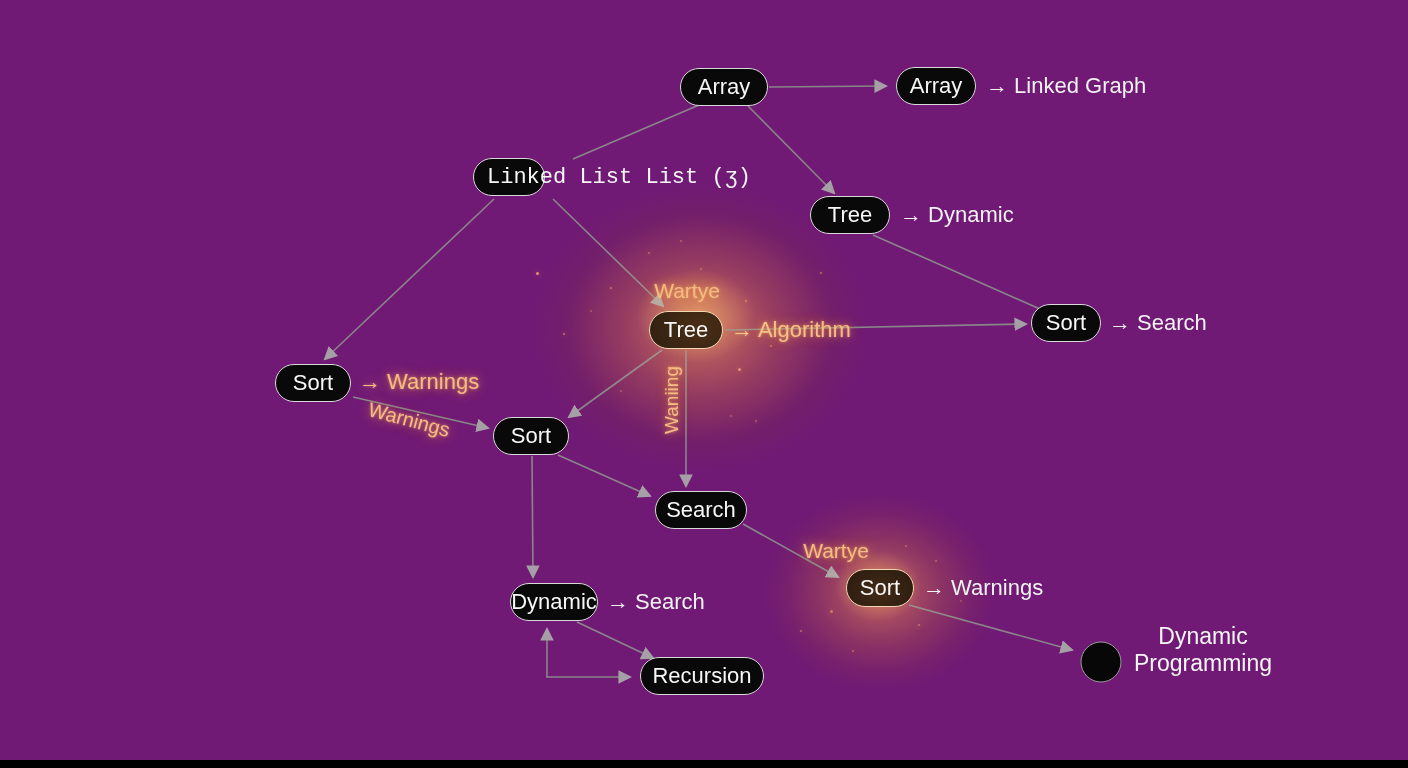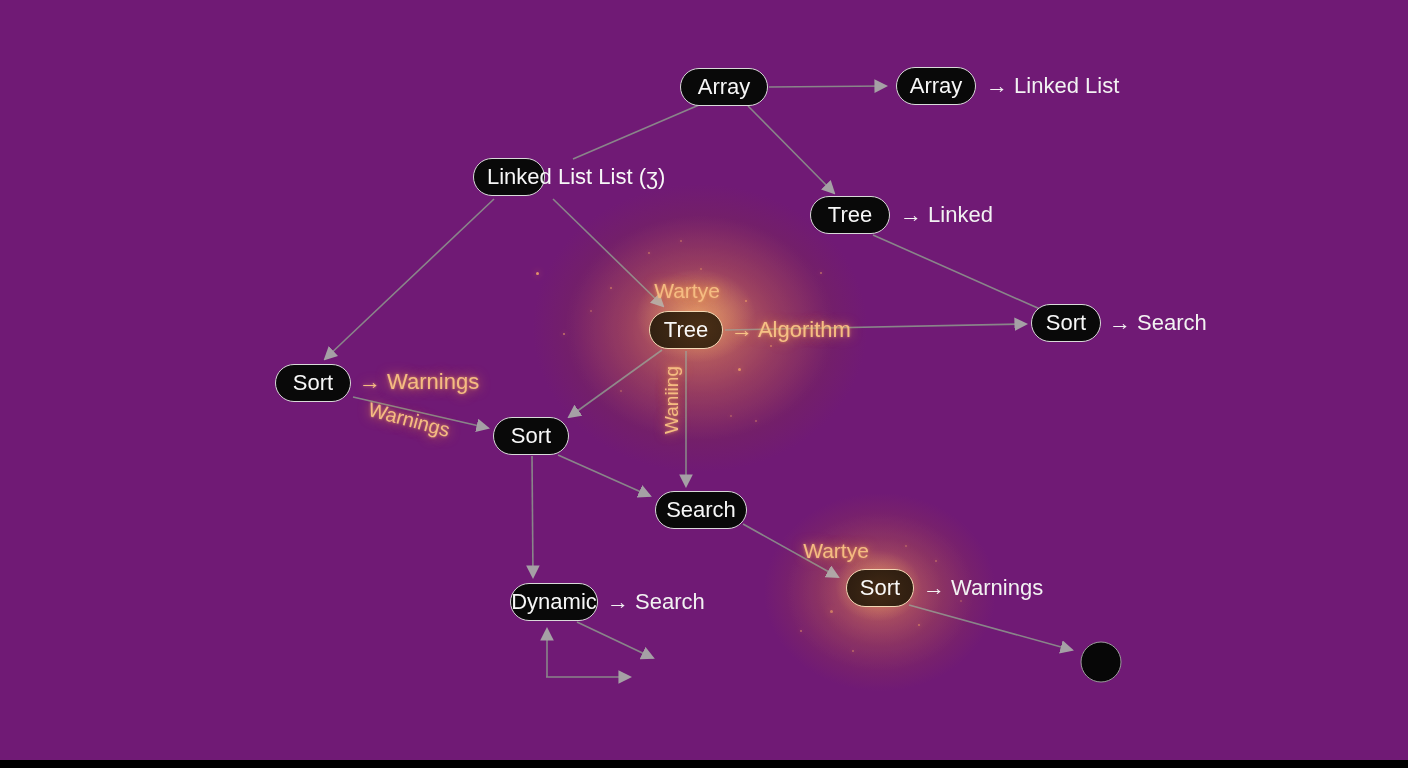--- a/index.html
+++ b/index.html
@@ -14,21 +14,21 @@
   #edges{position:absolute;left:0;top:0;z-index:2;}
   .pill{
     position:absolute;transform:translate(-50%,-50%);
     height:38px;display:flex;align-items:center;justify-content:center;
     background:#090909;border:1.5px solid #d9d9d9;border-radius:20px;
     color:#f7f7f7;font-size:22px;white-space:nowrap;z-index:3;
     box-sizing:border-box;
   }
   .pill .nlabel{pointer-events:none;}
   .pill.warm{border-color:#efd3b2;}
-  .pill.overflowing{justify-content:flex-start;overflow:visible;}
+  .pill.overflowing{justify-content:flex-start;overflow:visible;font-family:Liberation Mono, monospace;}
   .pill.overflowing .nlabel{position:absolute;left:13px;top:50%;transform:translateY(-50%);}
   .circle-node{
     position:absolute;transform:translate(-50%,-50%);
     width:41px;height:41px;border-radius:50%;
     background:#070707;border:1.5px solid #9b9b9b;z-index:3;box-sizing:border-box;
   }
   .side{
     position:absolute;transform:translateY(-50%);
     color:#f2f2f2;font-size:22px;white-space:nowrap;z-index:3;
   }
@@ -93,30 +93,30 @@
   <div class="glow top" style="left:880px;top:592px;width:250px;height:210px;z-index:4;
        background:radial-gradient(closest-side, rgba(240,135,48,.25) 0%, rgba(0,0,0,0) 75%);"></div>
 
   <div class="pill" style="left:724px;top:87px;width:88px">
     <span class="nlabel">Array</span>
   </div>
 
   <div class="pill" style="left:936px;top:86px;width:80px">
     <span class="nlabel">Array</span>
   </div>
-  <div class="side" style="left:986px;top:86px">→ Linked List</div>
+  <div class="side" style="left:986px;top:86px">→ Linked Graph</div>
 
   <div class="pill overflowing" style="left:509px;top:177px;width:72px">
     <span class="nlabel">Linked List List (ʒ)</span>
   </div>
 
   <div class="pill" style="left:850px;top:215px;width:80px">
     <span class="nlabel">Tree</span>
   </div>
-  <div class="side" style="left:900px;top:215px">→ Linked</div>
+  <div class="side" style="left:900px;top:215px">→ Dynamic</div>
 
   <div class="pill warm" style="left:686px;top:330px;width:74px">
     <span class="nlabel">Tree</span>
   </div>
   <div class="side orange" style="left:731px;top:330px">→ Algorithm</div>
   <div class="freelabel orange" style="left:687px;top:291px">Wartye</div>
 
   <div class="pill" style="left:1066px;top:323px;width:70px">
     <span class="nlabel">Sort</span>
   </div>
@@ -139,22 +139,26 @@
     <span class="nlabel">Dynamic</span>
   </div>
   <div class="side" style="left:607px;top:602px">→ Search</div>
 
   <div class="pill warm" style="left:880px;top:588px;width:68px">
     <span class="nlabel">Sort</span>
   </div>
   <div class="side" style="left:923px;top:588px">→ Warnings</div>
   <div class="freelabel orange" style="left:836px;top:551px">Wartye</div>
 
+  <div class="pill" style="left:702px;top:676px;width:124px">
+    <span class="nlabel">Recursion</span>
+  </div>
 
   <div class="circle-node" style="left:1101px;top:662px"></div>
+  <div class="dp-text" style="left:1203px;top:650px">Dynamic Programming</div>
 
   <div class="freelabel orange" style="left:409px;top:420px;transform:translate(-50%,-50%) rotate(15deg);font-size:20px">Warnings</div>
   <div class="freelabel orange" style="left:672px;top:400px;transform:translate(-50%,-50%) rotate(-90deg);font-size:19px">Waniing</div>
 
 <div class="particle" style="left: 536px; top: 272px; width: 3px; height: 3px; opacity: 0.8; box-shadow: rgba(255, 160, 80, 0.8) 0px 0px 6px;"></div>
     <div class="particle" style="left: 563px; top: 333px; width: 2px; height: 2px; opacity: 0.6; box-shadow: rgba(255, 160, 80, 0.8) 0px 0px 4px;"></div>
     <div class="particle" style="left: 610px; top: 287px; width: 2px; height: 2px; opacity: 0.5; box-shadow: rgba(255, 160, 80, 0.8) 0px 0px 4px;"></div>
     <div class="particle" style="left: 738px; top: 368px; width: 3px; height: 3px; opacity: 0.7; box-shadow: rgba(255, 160, 80, 0.8) 0px 0px 6px;"></div>
     <div class="particle" style="left: 745px; top: 300px; width: 2px; height: 2px; opacity: 0.6; box-shadow: rgba(255, 160, 80, 0.8) 0px 0px 4px;"></div>
     <div class="particle" style="left: 820px; top: 272px; width: 2px; height: 2px; opacity: 0.5; box-shadow: rgba(255, 160, 80, 0.8) 0px 0px 4px;"></div>

